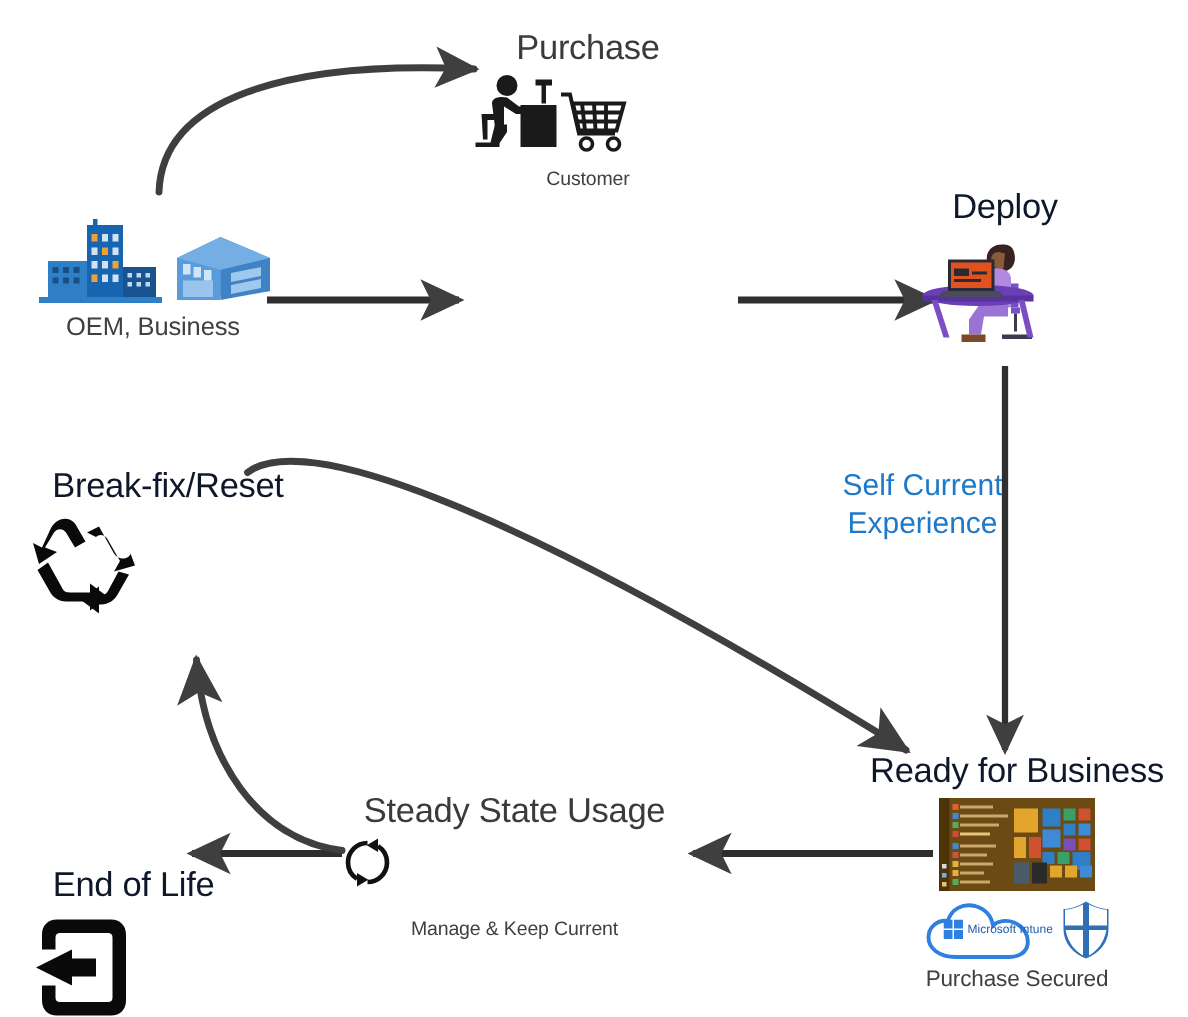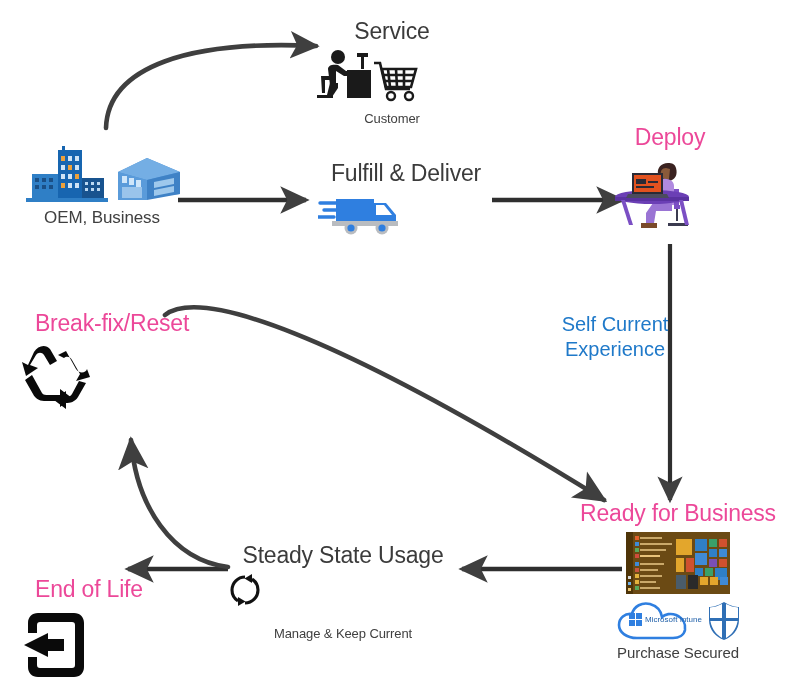--- a/index.html
+++ b/index.html
@@ -26,21 +26,21 @@
     text-align: center;
   }
   .title-gray {
     color: #3b3b3b;
     font-size: 23px;
     font-weight: 400;
     letter-spacing: -0.2px;
     white-space: nowrap;
   }
   .title-blue {
-    color: #ec4899;
+    color: #0f172a;
     font-size: 23px;
     font-weight: 400;
     letter-spacing: -0.2px;
     white-space: nowrap;
   }
   .caption {
     color: #404040;
     font-size: 13px;
     font-weight: 400;
     white-space: nowrap;
@@ -154,21 +154,21 @@
         <rect x="122" y="38" width="5" height="7" fill="#cfe6fa"></rect>
         <rect x="108" y="45" width="20" height="11" fill="#cfe6fa" opacity="0.55"></rect>
         <path d="M140,40 L160,36 L160,42 L140,46 Z" fill="#9ec8ec"></path>
         <path d="M140,48 L160,44 L160,50 L140,54 Z" fill="#9ec8ec"></path>
       </svg>
     </div>
     <div class="caption" style="font-size:17px; margin-top:4px;">OEM, Business</div>
   </div>
 
   <div class="node" style="left:316px; top:18px; width:152px;">
-    <div class="title-gray">Service</div>
+    <div class="title-gray">Purchase</div>
     <div class="icon-wrap" style="margin-top:4px;">
       <svg width="104" height="56" viewBox="0 0 104 56">
         <g fill="#1a1a1a">
 
           <circle cx="22" cy="8" r="7"></circle>
 
           <path d="M12,20 C12,16 17,15 22,16 L30,22 L44,22 L44,27 L28,27 L20,22 L20,36 L14,36 Z"></path>
 
           <path d="M14,34 L22,34 L22,39 L16,48 L11,46 Z"></path>
 
@@ -187,43 +187,20 @@
           <path d="M72,20 L74,38 M80,20 L81,38 M88,20 L88,38"></path>
           <path d="M67,26 L98,26 M68,32 L96,32"></path>
         </g>
         <circle cx="75" cy="47" r="4" fill="none" stroke="#1a1a1a" stroke-width="2.4"></circle>
         <circle cx="93" cy="47" r="4" fill="none" stroke="#1a1a1a" stroke-width="2.4"></circle>
       </svg>
     </div>
     <div class="caption" style="margin-top:6px;">Customer</div>
   </div>
 
-  <div class="node" style="left:318px; top:160px; width:176px;">
-    <div class="title-gray">Fulfill &amp; Deliver</div>
-    <div class="icon-wrap" style="margin-top:4px;">
-      <svg width="86" height="44" viewBox="0 0 86 44">
-
-        <g stroke="#2f7fe0" stroke-width="3.4" stroke-linecap="round">
-          <path d="M2,12 L18,12"></path>
-          <path d="M6,19 L20,19"></path>
-          <path d="M0,26 L16,26"></path>
-        </g>
-
-        <path d="M18,8 L56,8 L56,30 L18,30 Z" fill="#2f7fe0"></path>
-        <path d="M56,12 L68,12 L78,24 L78,30 L56,30 Z" fill="#2f7fe0"></path>
-        <path d="M58,14 L66,14 L74,24 L58,24 Z" fill="#ffffff"></path>
-
-        <path d="M14,30 L80,30 L80,35 L14,35 Z" fill="#b9bcc0"></path>
-        <circle cx="33" cy="37" r="6.5" fill="#b9bcc0"></circle>
-        <circle cx="33" cy="37" r="3.6" fill="#2f7fe0"></circle>
-        <circle cx="64" cy="37" r="6.5" fill="#b9bcc0"></circle>
-        <circle cx="64" cy="37" r="3.6" fill="#2f7fe0"></circle>
-      </svg>
-    </div>
-  </div>
 
   <div class="node" style="left:612px; top:124px; width:116px;">
     <div class="title-blue">Deploy</div>
     <div class="icon-wrap" style="margin-top:2px;">
       <svg width="96" height="78" viewBox="0 0 96 78">
 
         <path d="M56,10 C49,10 45,15 46,21 C47,27 52,29 57,28 C63,27 66,22 64,15 C63,11 60,10 56,10 Z" fill="#3a2220"></path>
         <path d="M54,15 C50,15 48,18 49,22 C50,26 54,27 57,26 L58,16 Z" fill="#8a5a3a"></path>
 
         <path d="M50,26 C44,28 41,34 41,42 L41,52 L62,52 L62,33 C62,28 57,25 50,26 Z" fill="#b08ae0"></path>
@@ -299,21 +276,21 @@
         <rect x="79" y="36" width="8" height="8" fill="#3aa06a"></rect>
         <rect x="89" y="36" width="12" height="12" fill="#2f7fc6"></rect>
         <rect x="50" y="43" width="10" height="14" fill="#4a5c6a"></rect>
         <rect x="62" y="43" width="10" height="14" fill="#2a2a2a"></rect>
         <rect x="74" y="45" width="8" height="8" fill="#e3a62c"></rect>
         <rect x="84" y="45" width="8" height="8" fill="#e3a62c"></rect>
         <rect x="94" y="45" width="8" height="8" fill="#3f8ad6"></rect>
       </svg>
     </div>
 
-    <div style="margin-top:6px; display:flex; justify-content:center; align-items:center; gap:0;">
+    <div style="margin-top:6px; display:flex; justify-content:center; align-items:flex-start; gap:0;">
       <div style="position:relative;">
         <svg width="92" height="42" viewBox="0 0 92 42">
           <path d="M22,38 C11,38 4,32 4,25 C4,18 10,13 17,14 C19,6 27,2 35,4 C42,6 46,11 47,17 C50,14 56,13 61,15 C68,18 71,24 70,30 C69,35 64,38 58,38 Z" fill="#ffffff" stroke="#2f7fe0" stroke-width="2.6"></path>
         </svg>
         <div style="position:absolute; left:14px; top:13px; display:flex; align-items:center; gap:3px;">
           <svg width="13" height="13" viewBox="0 0 13 13">
             <rect x="0" y="0" width="6" height="6" fill="#2f7fe0"></rect>
             <rect x="7" y="0" width="6" height="6" fill="#2f7fe0"></rect>
             <rect x="0" y="7" width="6" height="6" fill="#2f7fe0"></rect>
             <rect x="7" y="7" width="6" height="6" fill="#2f7fe0"></rect>
@@ -327,21 +304,21 @@
           <path d="M15,3 L15,17 L3,17 L3,6.5 C7,6.2 11,5 15,3 Z" fill="#ffffff"></path>
           <path d="M19,3 L19,17 L31,17 L31,6.5 C27,6.2 23,5 19,3 Z" fill="#ffffff"></path>
           <path d="M15,20 L15,37 C10,34 5,29 3.4,20 Z" fill="#ffffff"></path>
           <path d="M19,20 L19,37 C24,34 29,29 30.6,20 Z" fill="#ffffff"></path>
         </svg>
       </div>
     </div>
     <div class="caption" style="font-size:15px; margin-top:2px;">Purchase Secured</div>
   </div>
 
-  <div class="node" style="left:228px; top:542px; width:230px;">
+  <div class="node" style="left:228px; top:527px; width:230px;">
     <div class="title-gray">Steady State Usage</div>
     <div class="icon-wrap" style="margin-top:4px;">
       <svg width="34" height="34" viewBox="0 0 34 34">
         <path d="M17,4 C9.8,4 4,9.8 4,17 C4,21.6 6.4,25.6 10,27.9" fill="none" stroke="#111111" stroke-width="3.1" stroke-linecap="butt"></path>
         <path d="M17,30 C24.2,30 30,24.2 30,17 C30,12.4 27.6,8.4 24,6.1" fill="none" stroke="#111111" stroke-width="3.1" stroke-linecap="butt"></path>
         <path d="M24,1 L24,10 L16.5,5.5 Z" fill="#111111"></path>
         <path d="M10,33 L10,24 L17.5,28.5 Z" fill="#111111"></path>
       </svg>
     </div>
     <div class="caption" style="margin-top:19px;">Manage &amp; Keep Current</div>

